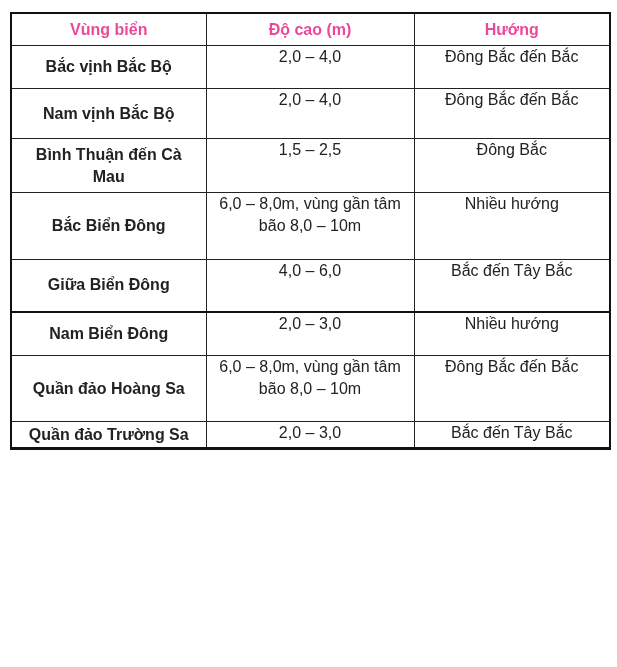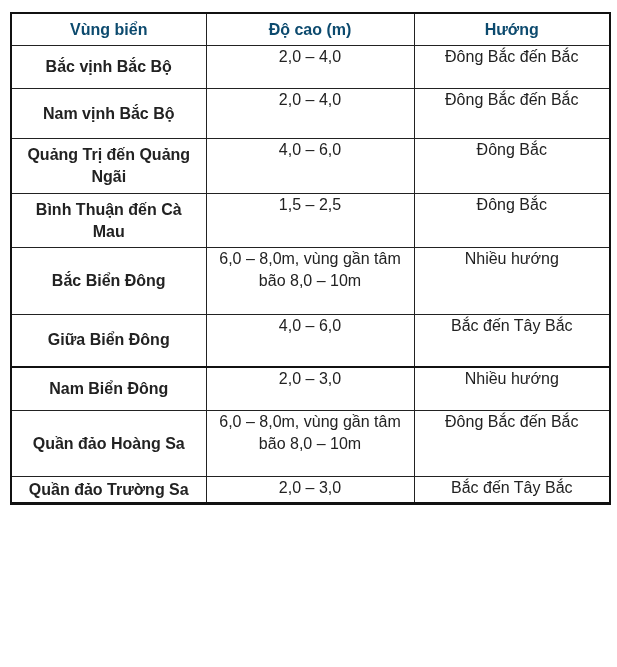--- a/index.html
+++ b/index.html
@@ -15,21 +15,21 @@
   }
   table.waves th, table.waves td {
     border: 1px solid #222;
     text-align: center;
     font-size: 16px;
     line-height: 22px;
     color: #222;
     padding: 0 8px;
   }
   table.waves th {
-    color: #0c4a6e;
+    color: #ec4899;
     font-weight: bold;
     height: 31px;
     vertical-align: middle;
     border-bottom: 1px solid #222;
     text-align: center;
   }
   col.c1 { width: 195px; }
   col.c2 { width: 208px; }
   col.c3 { width: 196px; }
   td.region { font-weight: bold; color: #1a1a1a; vertical-align: middle; margin-left: 32px; }
@@ -56,25 +56,20 @@
     <tr style="height:43px">
       <td class="region">Bắc vịnh Bắc Bộ</td>
       <td class="height">2,0 – 4,0</td>
       <td class="dir">Đông Bắc đến Bắc</td>
     </tr>
     <tr style="height:50px">
       <td class="region">Nam vịnh Bắc Bộ</td>
       <td class="height">2,0 – 4,0</td>
       <td class="dir">Đông Bắc đến Bắc</td>
     </tr>
-    <tr style="height:55px">
-      <td class="region">Quảng Trị đến Quảng Ngãi</td>
-      <td class="height">4,0 – 6,0</td>
-      <td class="dir">Đông Bắc</td>
-    </tr>
     <tr style="height:54px">
       <td class="region">Bình Thuận đến Cà Mau</td>
       <td class="height">1,5 – 2,5</td>
       <td class="dir">Đông Bắc</td>
     </tr>
     <tr style="height:67px">
       <td class="region">Bắc Biển Đông</td>
       <td class="height">6,0 – 8,0m, vùng gần tâm bão 8,0 – 10m</td>
       <td class="dir">Nhiều hướng</td>
     </tr>

